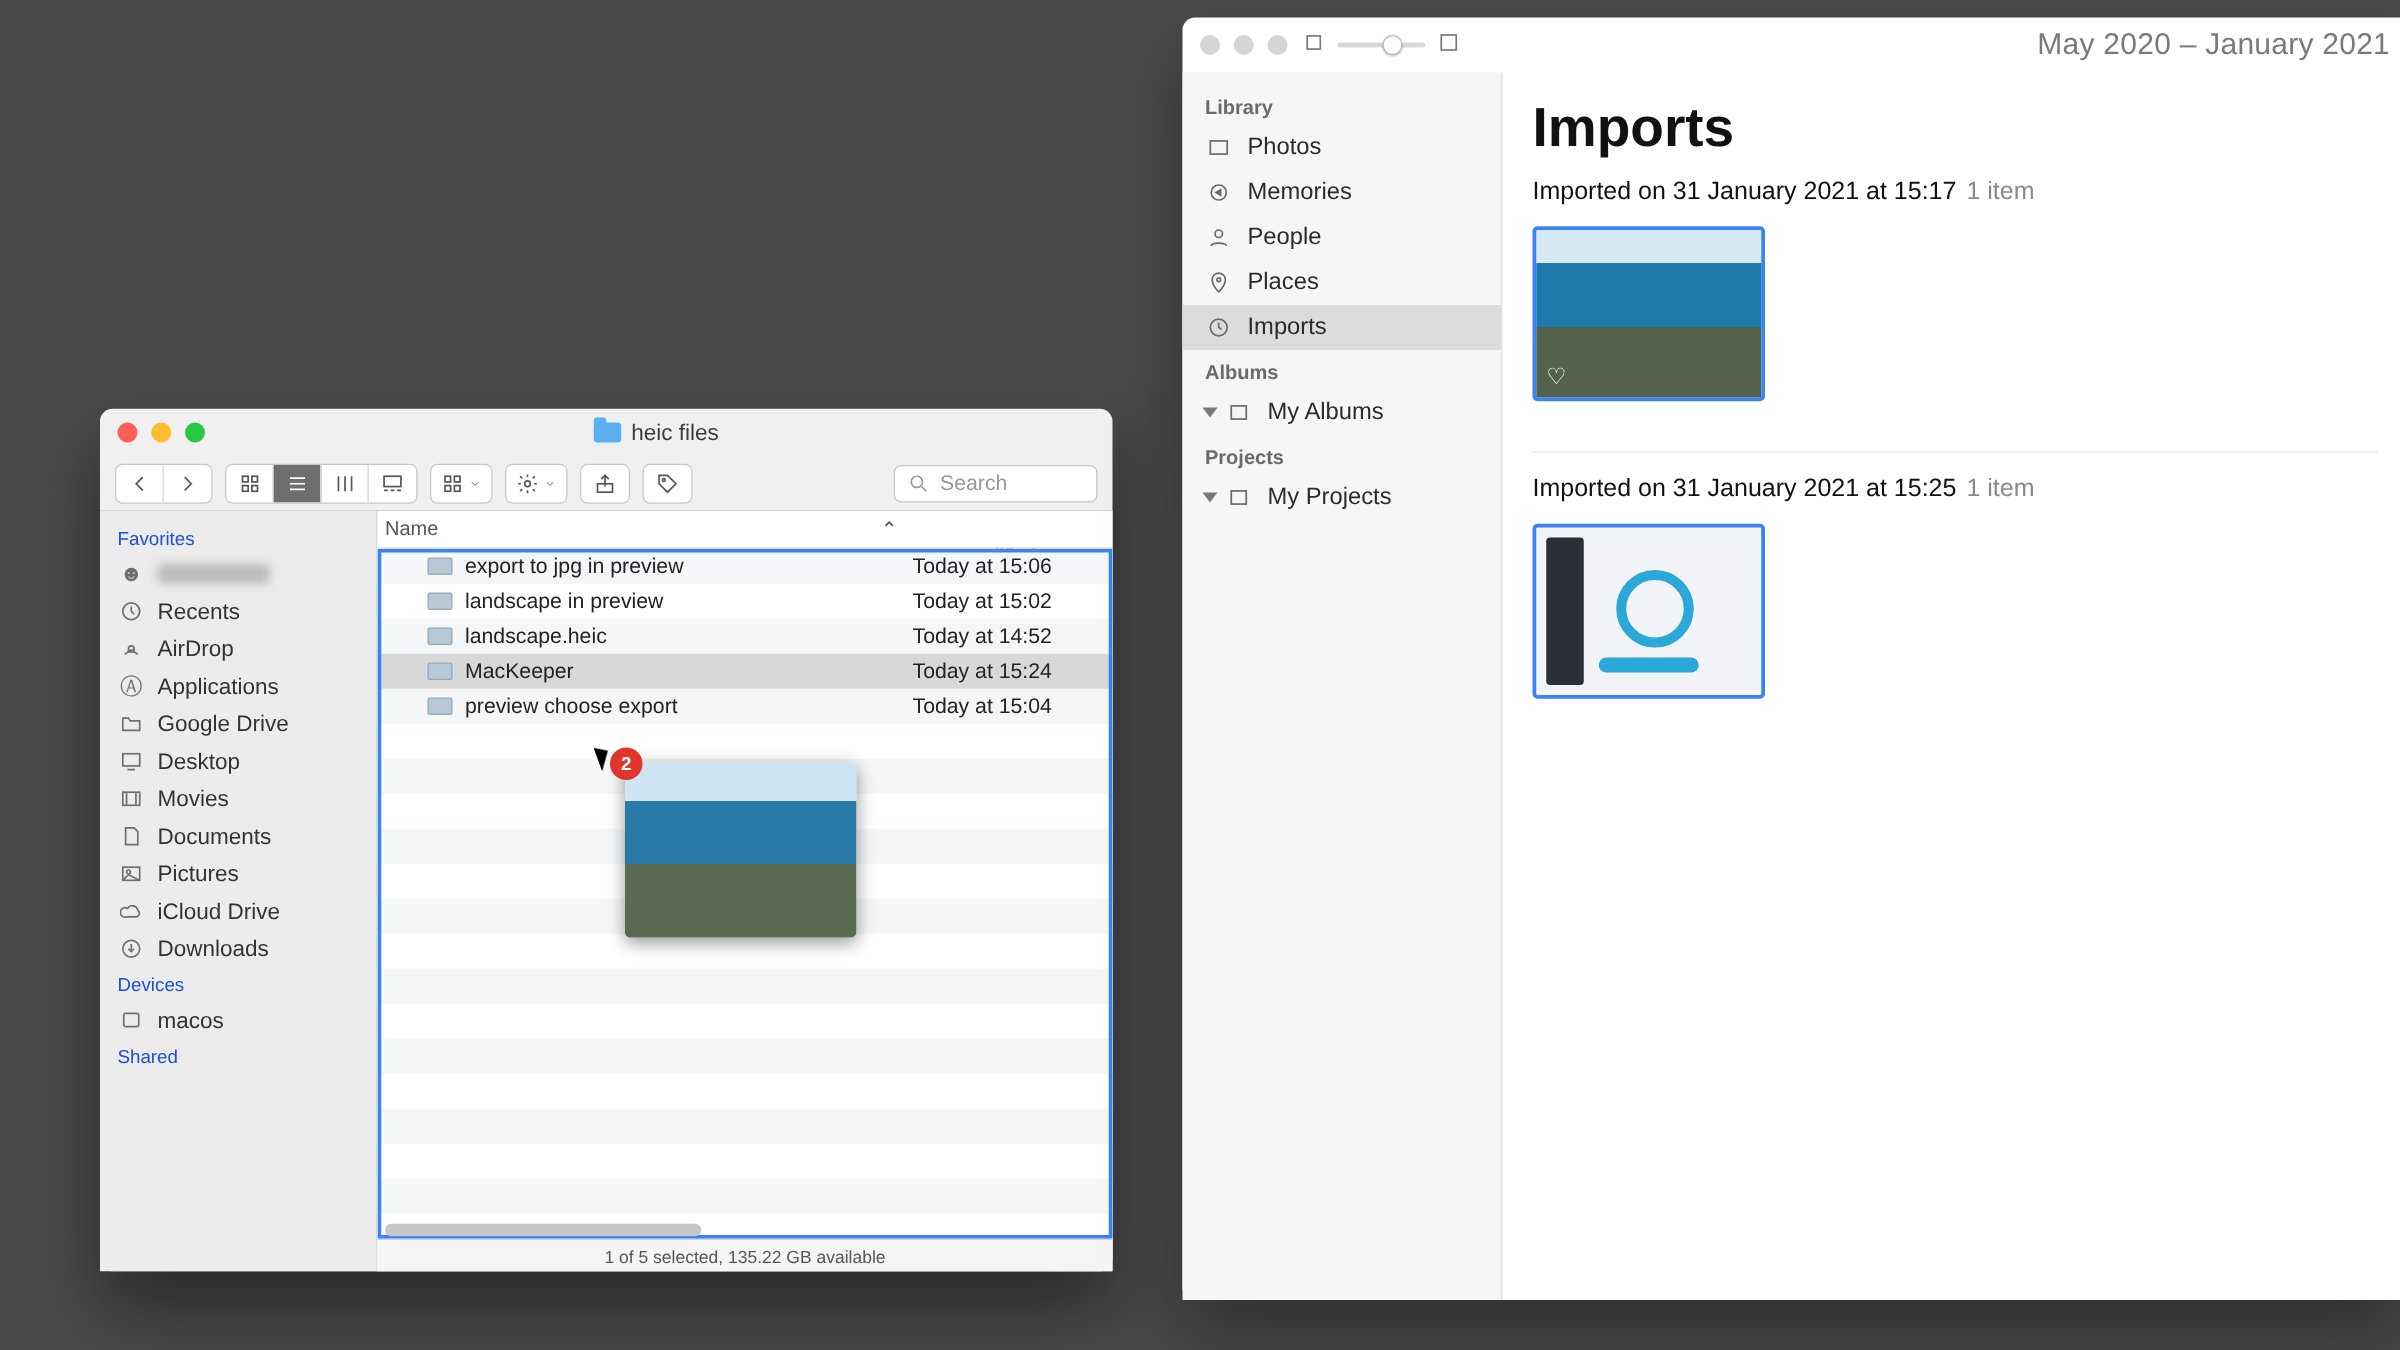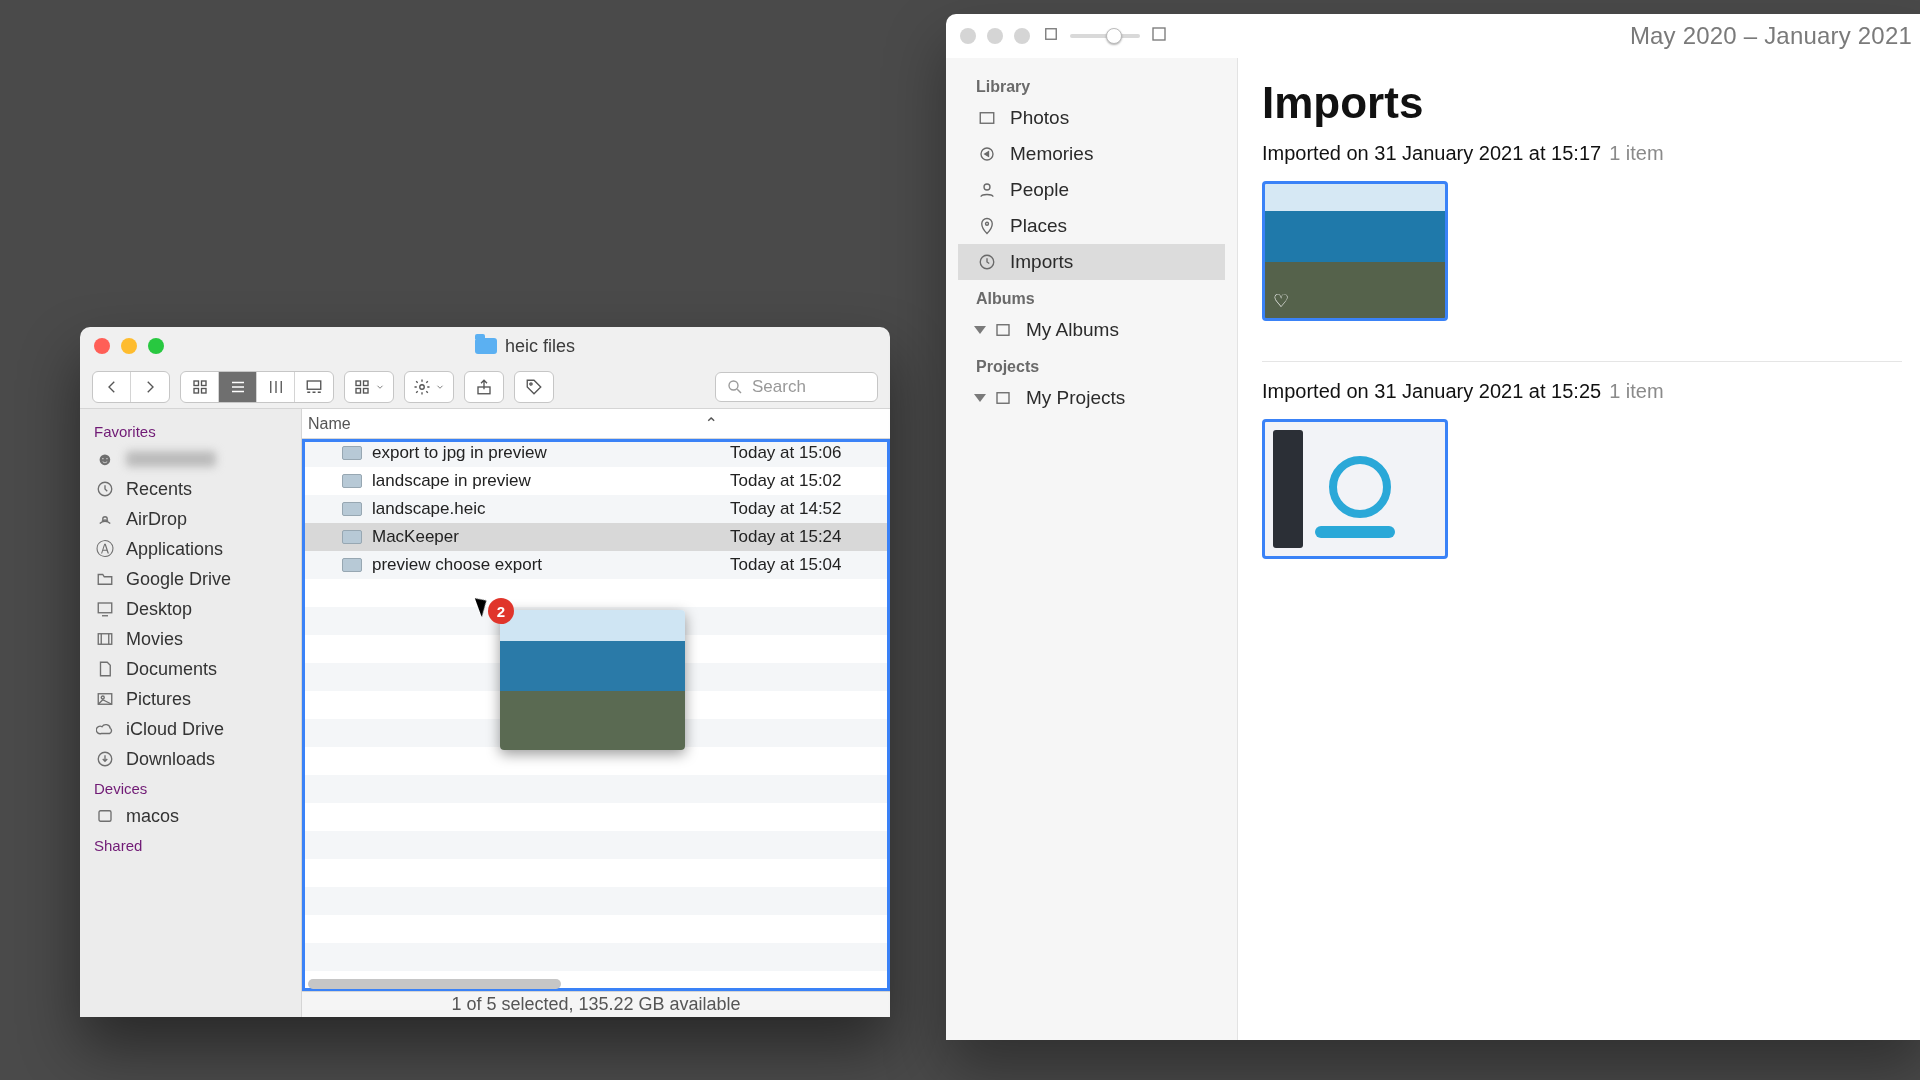--- a/index.html
+++ b/index.html
@@ -17,36 +17,36 @@
   .fldricon::before{content:"";position:absolute;top:-4px;left:0;width:10px;height:5px;background:#5bb0f2;border-radius:2px 2px 0 0;}
   .finder-toolbar{height:44px;display:flex;align-items:center;padding:0 12px;gap:10px;border-bottom:1px solid #d5d5d5;}
   .tb-grp{display:flex;background:#fff;border:1px solid #c6c6c6;border-radius:6px;overflow:hidden;}
   .tb-btn{width:38px;height:30px;display:flex;align-items:center;justify-content:center;color:#555;font-size:15px;border-right:1px solid #d4d4d4;}
   .tb-btn:last-child{border-right:none;}
   .tb-btn.active{background:#6f6f6f;color:#fff;}
   .tb-btn.wide{width:48px;}
   .search{flex:1;max-width:190px;background:#fff;border:1px solid #c6c6c6;border-radius:6px;height:30px;display:flex;align-items:center;padding:0 10px;color:#999;gap:8px;}
   .finder-body{flex:1;display:flex;min-height:0;}
   .sidebar{width:222px;background:#ececec;border-right:1px solid #d5d5d5;padding:8px 0 0 0;overflow:hidden;}
-  .sb-head{font-size:15px;color:#701a75;padding:6px 14px 4px;font-weight:500;}
+  .sb-head{font-size:15px;color:#1d4ed8;padding:6px 14px 4px;font-weight:500;}
   .sb-item{display:flex;align-items:center;gap:10px;padding:4px 14px;color:#333;font-size:18px;}
   .sb-icon{width:22px;height:22px;color:#6f6f6f;display:flex;align-items:center;justify-content:center;}
   .filearea{flex:1;display:flex;flex-direction:column;background:#fff;min-width:0;position:relative;}
   .cols{display:flex;align-items:center;height:30px;border-bottom:1px solid #d8d8d8;color:#555;font-size:16px;}
   .col-name{flex:1;padding-left:6px;display:flex;align-items:center;gap:8px;}
   .col-date{width:160px;padding-right:12px;margin-top:44px;}
   .rows{flex:1;overflow:hidden;position:relative;}
   .row{display:flex;align-items:center;height:28px;font-size:17px;}
   .row:nth-child(even){background:#f4f6f8;}
   .row.sel{background:#d8d8d8;}
   .row .nm{flex:1;padding-left:40px;display:flex;align-items:center;gap:10px;color:#222;white-space:nowrap;overflow:hidden;text-overflow:ellipsis;}
   .row .dt{width:160px;padding-right:12px;color:#222;white-space:nowrap;}
   .thumbico{width:20px;height:14px;background:#b7c9d6;border:1px solid #97a7b2;border-radius:2px;flex-shrink:0;}
   .drop-outline{position:absolute;inset:0;border:3px solid #3a82f7;pointer-events:none;}
-  .status{height:26px;border-top:1px solid #d5d5d5;background:#f5f5f5;display:flex;align-items:center;justify-content:center;font-size:18px;color:#555;}
+  .status{height:26px;border-top:1px solid #d5d5d5;background:#f5f5f5;display:flex;align-items:center;justify-content:center;font-size:14px;color:#555;}
   .hscroll{position:absolute;left:6px;right:6px;bottom:28px;height:10px;}
   .hscroll-knob{position:absolute;left:0;width:44%;height:100%;background:#c6c6c6;border-radius:5px;}
   
   .drag{position:absolute;left:500px;top:610px;width:185px;height:140px;border-radius:4px;background:linear-gradient(180deg,#cfe5f3 0 22%,#2a7aa8 22% 58%,#5a6a52 58% 100%);box-shadow:0 4px 14px rgba(0,0,0,.4);}
   .drag .mtn{position:absolute;top:14%;left:0;right:0;height:30%;background:
      conic-gradient(from 210deg at 20% 100%,#fff 0 35deg,transparent 0),
      conic-gradient(from 215deg at 55% 100%,#fff 0 40deg,transparent 0),
      conic-gradient(from 205deg at 82% 100%,#fff 0 30deg,transparent 0);}
   .badge{position:absolute;top:-12px;left:-12px;width:26px;height:26px;border-radius:50%;background:#e0352b;color:#fff;display:flex;align-items:center;justify-content:center;font-size:15px;font-weight:600;}
   .cursor{position:absolute;left:478px;top:596px;width:0;height:0;border-left:10px solid #000;border-top:6px solid transparent;border-bottom:14px solid transparent;transform:rotate(-20deg);filter:drop-shadow(0 0 1px #fff);}
@@ -54,21 +54,21 @@
   .photos{position:absolute;left:946px;top:14px;right:-10px;width:980px;height:1026px;background:#fff;border-radius:10px 0 0 10px;box-shadow:0 30px 60px rgba(0,0,0,.35);display:flex;flex-direction:column;}
   .ph-titlebar{height:44px;display:flex;align-items:center;padding:0 14px;gap:12px;}
   .ph-dots .dot{background:#d5d5d5;}
   .ph-spacer{flex:1;}
   .ph-date{color:#7a7a7a;font-size:24px;letter-spacing:.2px;}
   .zoom{display:flex;align-items:center;gap:10px;}
   .zoom .ico{color:#7a7a7a;}
   .zoom-track{width:70px;height:4px;background:#d9d9d9;border-radius:2px;position:relative;}
   .zoom-knob{position:absolute;top:-6px;left:36px;width:16px;height:16px;border-radius:50%;background:#fff;border:1px solid #bbb;box-shadow:0 1px 2px rgba(0,0,0,.3);}
   .ph-body{flex:1;display:flex;min-height:0;}
-  .ph-side{width:292px;background:#f6f6f6;border-right:1px solid #e3e3e3;padding:10px 12px;}
+  .ph-side{width:256px;background:#f6f6f6;border-right:1px solid #e3e3e3;padding:10px 0;}
   .ph-head{font-size:16px;font-weight:600;color:#6a6a6a;padding:10px 18px 4px;}
   .ph-item{display:flex;align-items:center;gap:12px;padding:7px 18px;color:#2b2b2b;font-size:19px;}
   .ph-item .ic{width:22px;height:22px;display:flex;align-items:center;justify-content:center;color:#6a6a6a;}
   .ph-item.sel{background:#dcdcdc;}
   .ph-item .disc{width:0;height:0;border-top:6px solid transparent;border-bottom:6px solid transparent;border-left:8px solid #7a7a7a;transform:rotate(90deg);margin-right:-4px;}
   .ph-main{flex:1;padding:20px 24px;overflow:auto;}
   .ph-title{font-size:44px;font-weight:800;color:#111;margin:0 0 14px;}
   .sect{margin-bottom:40px;}
   .sect-head{font-size:20px;color:#111;}
   .sect-head .bold{font-weight:400;}

